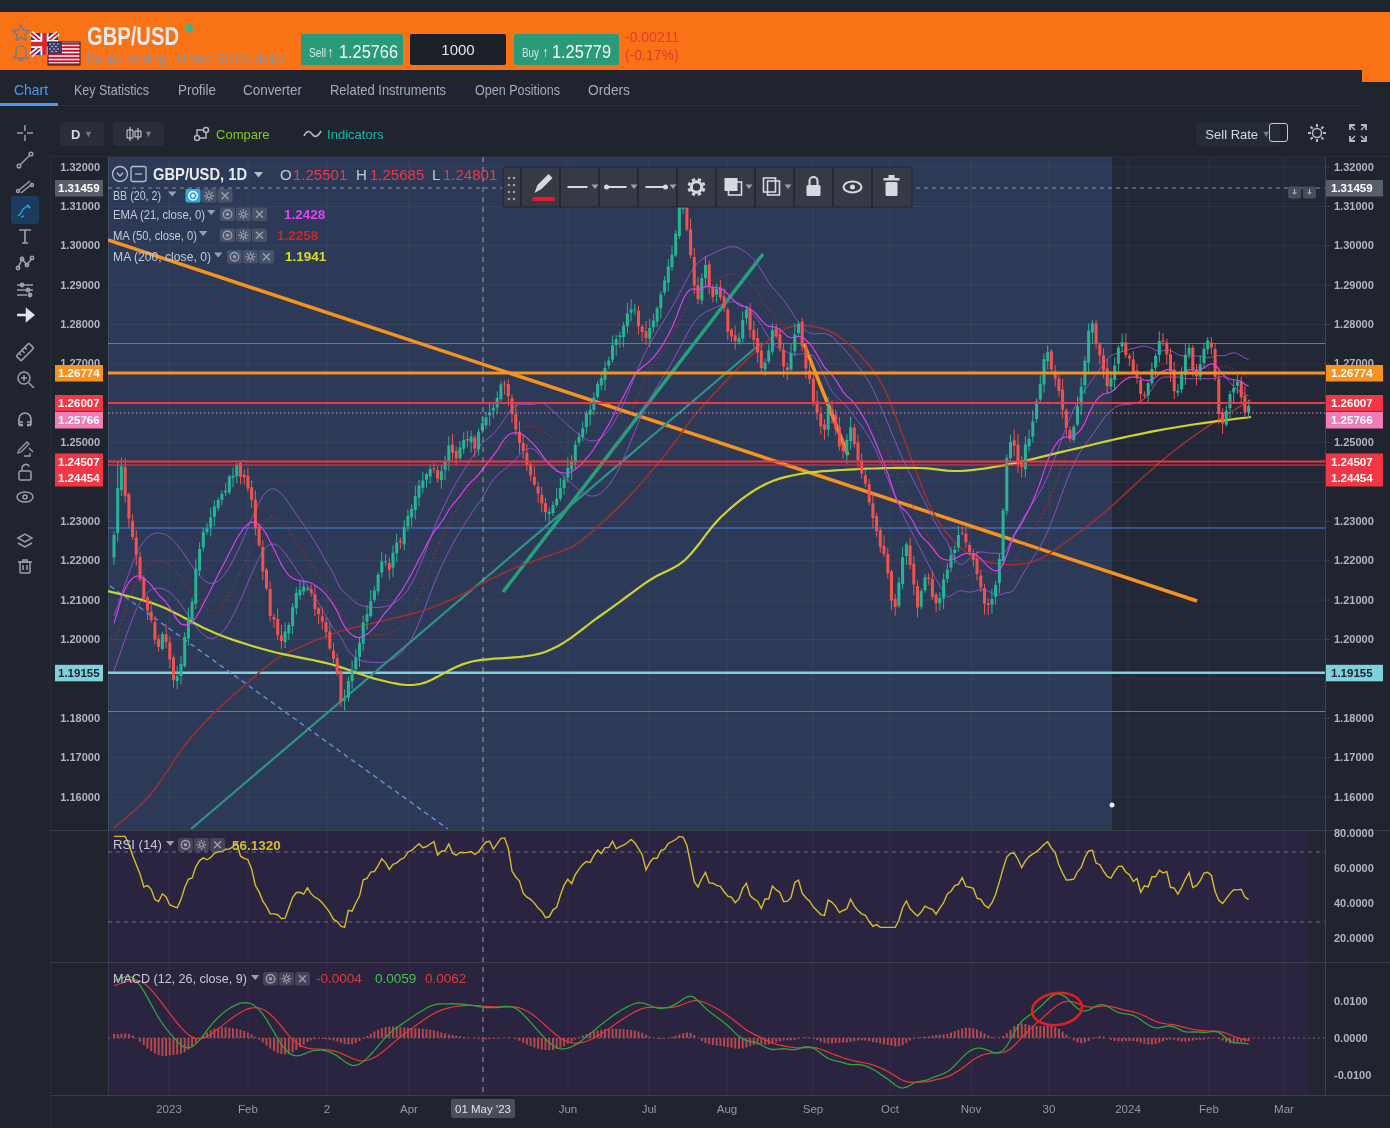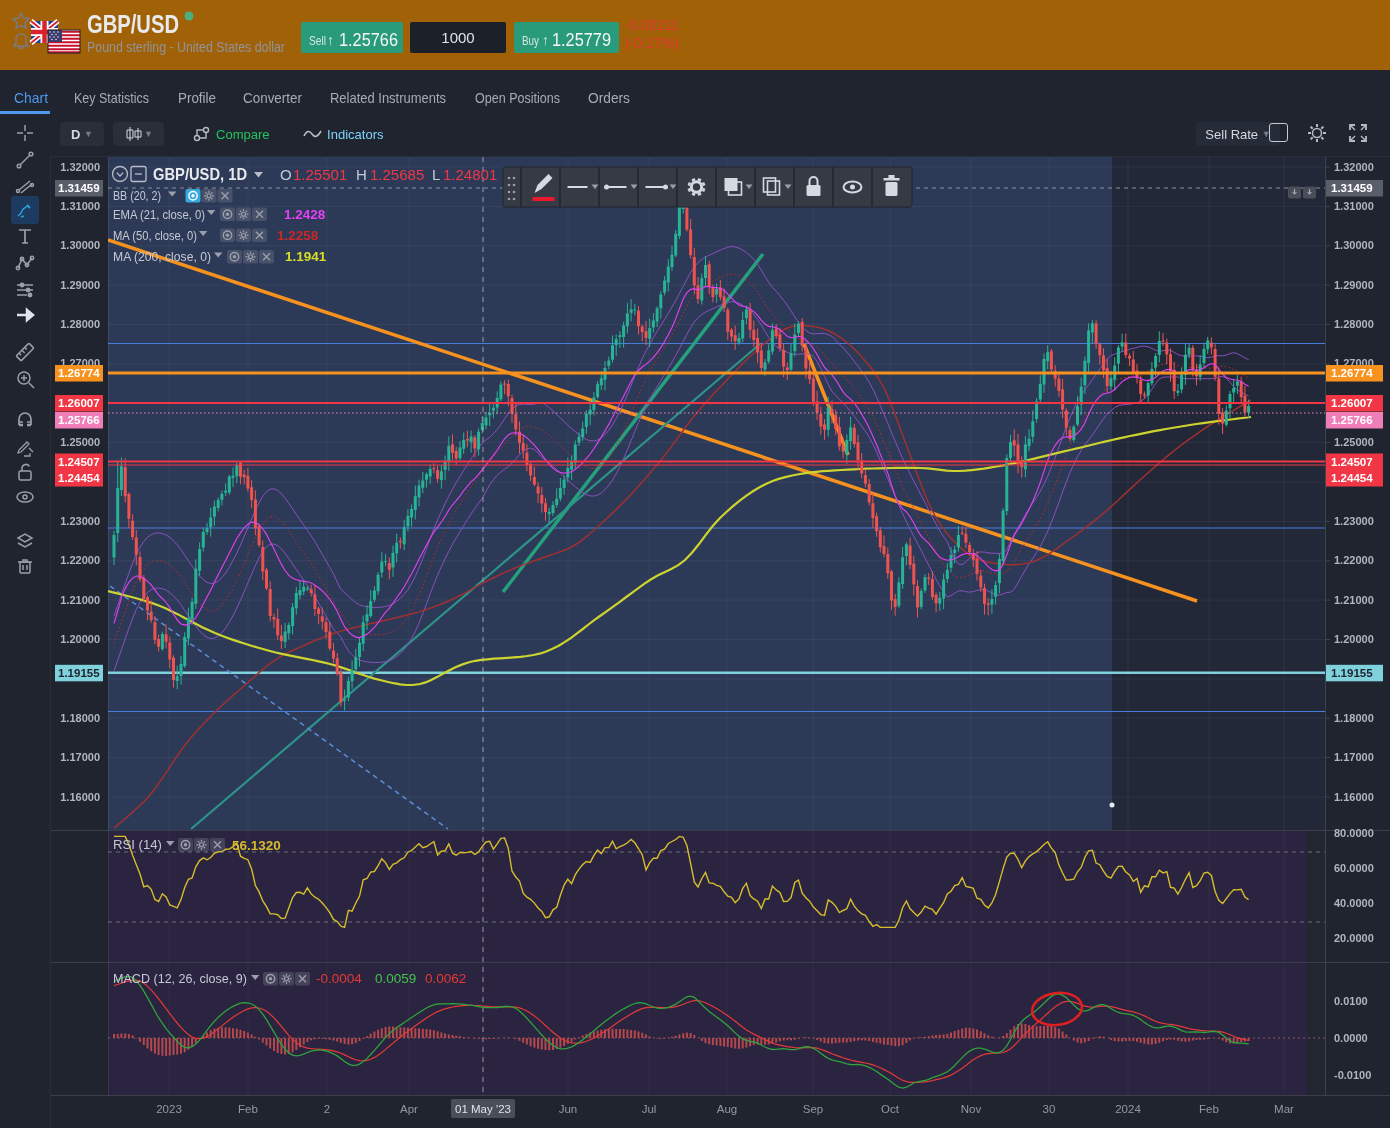--- a/index.html
+++ b/index.html
@@ -1,16 +1,16 @@
 <!DOCTYPE html>
 <html><head><meta charset="utf-8"><style>
 *{margin:0;padding:0;box-sizing:border-box}
 body{width:1390px;height:1128px;background:#20242f;font-family:"Liberation Sans",sans-serif;overflow:hidden;position:relative}
-.hdr{position:absolute;top:0;left:0;width:1390px;height:70px;background:#a16207;z-index:5}
-.tabs{position:absolute;top:78px;left:0;width:1362px;height:36px;background:#20242f;border-bottom:1px solid #2a2e39;z-index:5}
+.hdr{position:absolute;top:12px;left:0;width:1390px;height:70px;background:#f97316;z-index:5}
+.tabs{position:absolute;top:70px;left:0;width:1362px;height:36px;background:#20242f;border-bottom:1px solid #2a2e39;z-index:5}
 .tbar{position:absolute;top:106px;left:50px;width:1340px;height:51px;background:#20242f;border-bottom:1px solid #2a2e39;z-index:5}
 .tool{position:absolute;top:16px;height:24px;border-radius:4px;background:#2a2e39;color:#d6d9e0;display:flex;align-items:center;justify-content:center;font-size:13px}
 svg text{user-select:none}
 </style></head><body>
 <svg width="1390" height="1128" viewBox="0 0 1390 1128" style="position:absolute;top:0;left:0">
     <rect x="0" y="0" width="1390" height="1128" fill="#20242f"></rect>
     <rect x="108" y="157" width="1217" height="673" fill="#222838"></rect>
     <rect x="108" y="157" width="1004" height="673" fill="#2d3a57"></rect>
     <rect x="108" y="831" width="1217" height="131" fill="#232531"></rect>
     <rect x="108" y="831" width="1199" height="131" fill="#2a2440"></rect>
@@ -472,27 +472,27 @@
     <span style="color:#787b86;font-size:9px">▼</span>
     </div>
   <div class="tool" style="left:126px;width:110px;background:none">
     <svg width="20" height="18">
         <g stroke="#b7bac4" stroke-width="1.4" fill="none">
           <circle cx="5" cy="13" r="2.5"></circle>
           <circle cx="14" cy="5" r="2.5"></circle>
           <path d="M5,10.5V5h6M14,8v5h-6"></path>
         </g>
       </svg>
-    <span style="color:#22c55e">&nbsp;Compare</span>
+    <span style="color:#84cc16">&nbsp;Compare</span>
     </div>
   <div class="tool" style="left:240px;width:105px;background:none">
     <svg width="22" height="14">
         <path d="M2,9q4,-8 8,-2t9,-3" stroke="#b7bac4" stroke-width="1.6" fill="none"></path>
       </svg>
-    <span style="color:#7dd3fc">&nbsp;Indicators</span>
+    <span style="color:#14b8a6">&nbsp;Indicators</span>
     </div>
   <div class="tool" style="left:1146px;width:84px;background:#262b38">Sell Rate&nbsp;<span style="color:#787b86;font-size:9px">▼</span></div>
   <div style="position:absolute;left:1219px;top:17px;width:19px;height:19px;border:1.5px solid #c6cad2;border-radius:3px"></div>
   <svg width="24" height="24" style="position:absolute;left:1255px;top:15px">
     <circle cx="12" cy="12" r="4.5" fill="none" stroke="#b7bac4" stroke-width="1.5"></circle>
     <g stroke="#b7bac4" stroke-width="2">
         <line x1="12" y1="3" x2="12" y2="6"></line>
         <line x1="12" y1="18" x2="12" y2="21"></line>
         <line x1="3" y1="12" x2="6" y2="12"></line>
         <line x1="18" y1="12" x2="21" y2="12"></line>

